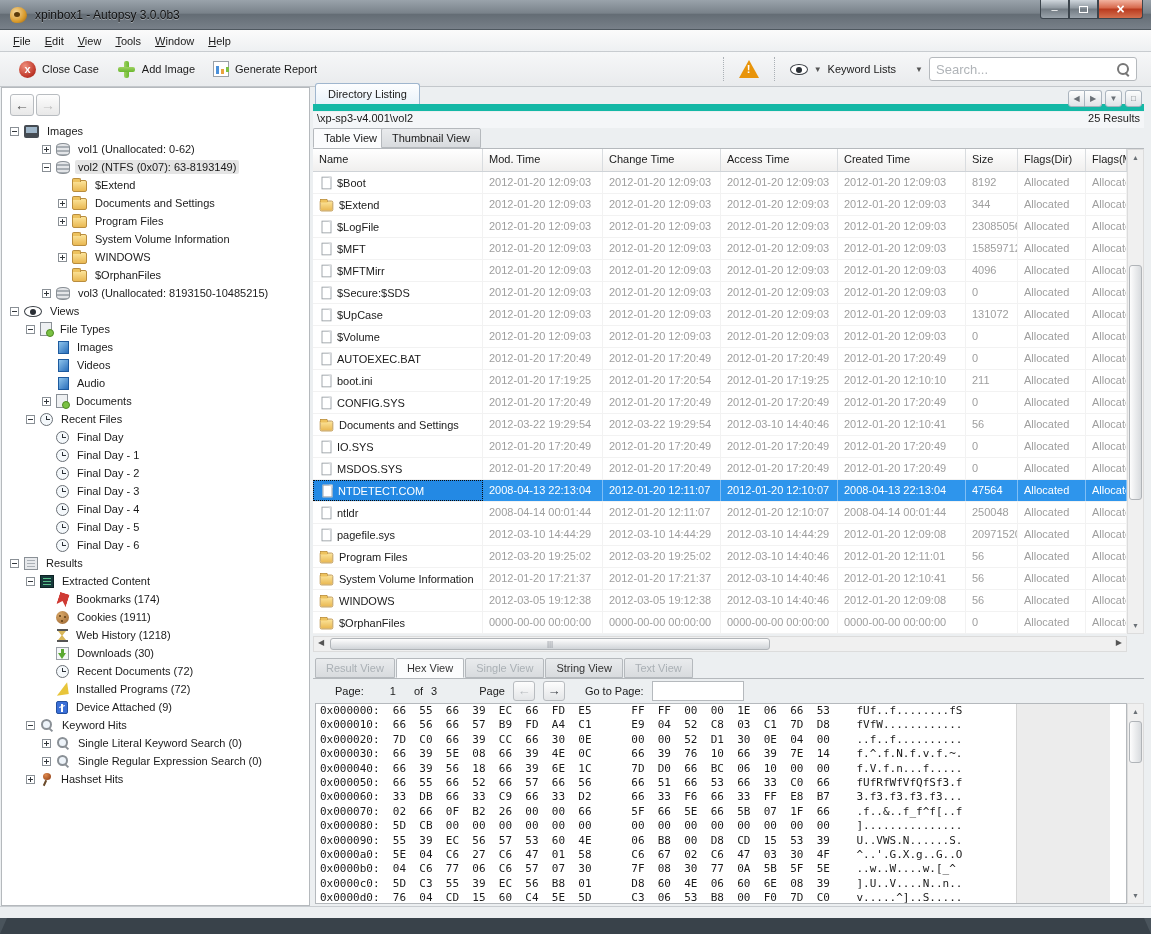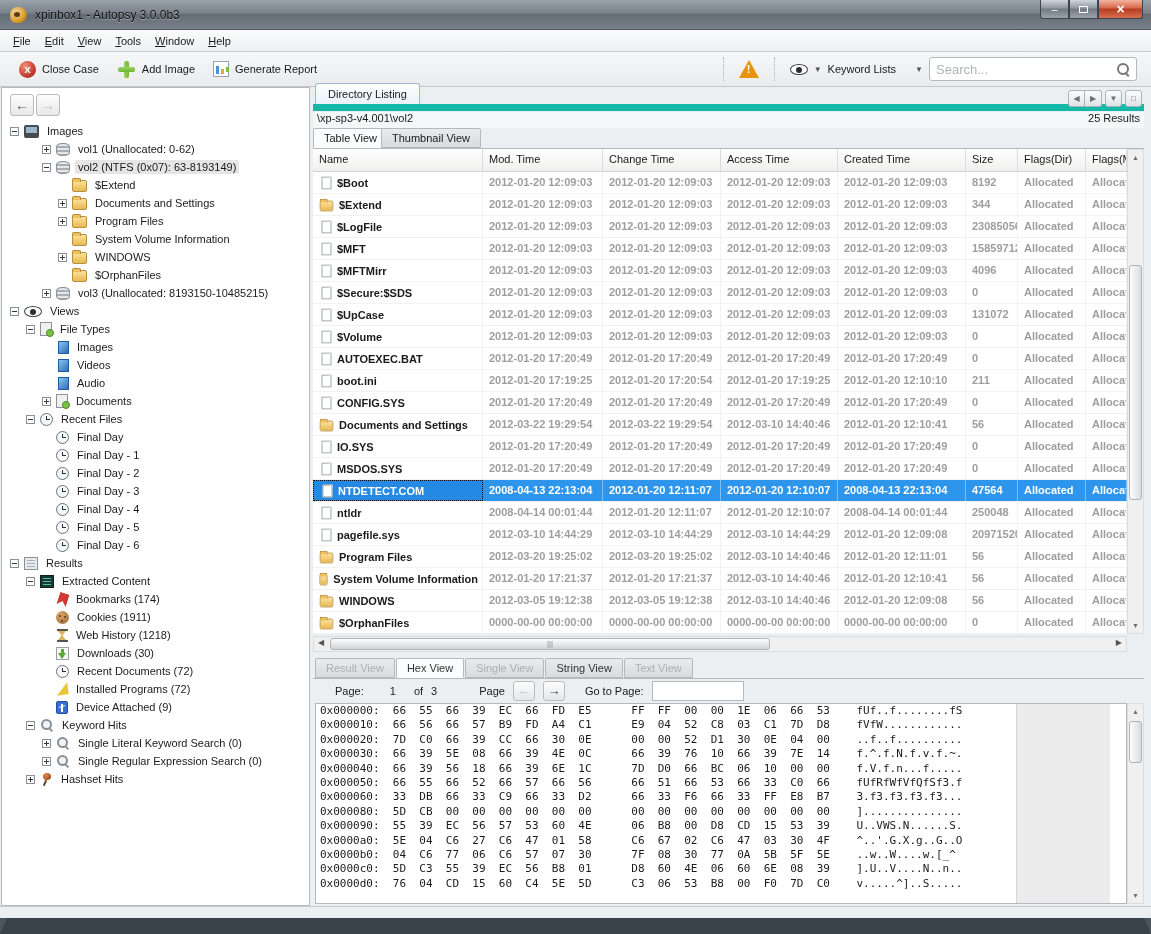--- a/index.html
+++ b/index.html
@@ -138,21 +138,21 @@
     border:1px solid #b5b9bd; background:linear-gradient(#e9ebed,#d8dbde); border-radius:2px 2px 0 0; }
   .vtab.active { background:#fbfcfd; border-bottom:1px solid #fbfcfd; }
   .vtab.t0 { left:0; }
   .vtab.t1 { left:68px; }
   
   .tbl-header { position:absolute; left:0; top:62px; width:814px; height:23px; display:flex;
     background:linear-gradient(#ffffff,#f0efee); border-bottom:1px solid #cfd3d7; }
   .th { border-right:1px solid #d9dcdf; padding:4px 4px 0 6px; white-space:nowrap; overflow:hidden; }
   .wand-btn { position:absolute; right:0; top:62px; width:17px; height:23px; background:#e8e4f2;
     border:1px solid #9a8fc0; text-align:center; line-height:21px; color:#e8b64c; font-size:11px; }
-  .tbl-body { position:absolute; left:0; top:85px; width:814px; height:462px; background:#fff; overflow:hidden;font-weight:bold; }
+  .tbl-body { position:absolute; left:0; top:85px; width:814px; height:462px; background:#fff; overflow:hidden; }
   .trow { display:flex; height:22px; border-bottom:1px solid #f2f2f2; background:#fff; }
   .trow .td { border-right:1px solid #f2f2f2; padding:4px 4px 0 6px; white-space:nowrap; overflow:hidden; color:#9e9e9e; }
   .trow .td.name { color:#1a1a1a; display:flex; align-items:center; gap:5px; padding-top:0; }
   .trow .td .ic { transform:scale(.9); }
   .trow.selected { background:#2e95ec; }
   .trow.selected .td { color:#fff; border-right-color:#7fbef5; }
   .trow.selected .td.name { border:1px dotted #0a0a0a; background:#2389e4; }
   
   .vscroll { position:absolute; right:0; width:17px; background:#f0f0f0; border:1px solid #dcdcdc; }
   .sb-arrow { position:absolute; left:0; width:15px; height:15px; text-align:center; line-height:15px; font-size:7px; color:#6a7076; }
@@ -775,20 +775,21 @@
 
       <div class="hex-area" id="hexArea">
         <div class="hex-right"></div>
       <div class="hex-line">0x000000:  66  55  66  39  EC  66  FD  E5      FF  FF  00  00  1E  06  66  53    fUf..f........fS</div>
           <div class="hex-line">0x000010:  66  56  66  57  B9  FD  A4  C1      E9  04  52  C8  03  C1  7D  D8    fVfW............</div>
           <div class="hex-line">0x000020:  7D  C0  66  39  CC  66  30  0E      00  00  52  D1  30  0E  04  00    ..f..f..........</div>
           <div class="hex-line">0x000030:  66  39  5E  08  66  39  4E  0C      66  39  76  10  66  39  7E  14    f.^.f.N.f.v.f.~.</div>
           <div class="hex-line">0x000040:  66  39  56  18  66  39  6E  1C      7D  D0  66  BC  06  10  00  00    f.V.f.n...f.....</div>
           <div class="hex-line">0x000050:  66  55  66  52  66  57  66  56      66  51  66  53  66  33  C0  66    fUfRfWfVfQfSf3.f</div>
           <div class="hex-line">0x000060:  33  DB  66  33  C9  66  33  D2      66  33  F6  66  33  FF  E8  B7    3.f3.f3.f3.f3...</div>
+          <div class="hex-line">0x000070:  02  66  0F  B2  26  00  00  66      5F  66  5E  66  5B  07  1F  66    .f..&amp;..f_f^f[..f</div>
           <div class="hex-line">0x000080:  5D  CB  00  00  00  00  00  00      00  00  00  00  00  00  00  00    ]...............</div>
           <div class="hex-line">0x000090:  55  39  EC  56  57  53  60  4E      06  B8  00  D8  CD  15  53  39    U..VWS.N......S.</div>
           <div class="hex-line">0x0000a0:  5E  04  C6  27  C6  47  01  58      C6  67  02  C6  47  03  30  4F    ^..'.G.X.g..G..O</div>
           <div class="hex-line">0x0000b0:  04  C6  77  06  C6  57  07  30      7F  08  30  77  0A  5B  5F  5E    ..w..W....w.[_^</div>
           <div class="hex-line">0x0000c0:  5D  C3  55  39  EC  56  B8  01      D8  60  4E  06  60  6E  08  39    ].U..V....N..n..</div>
           <div class="hex-line">0x0000d0:  76  04  CD  15  60  C4  5E  5D      C3  06  53  B8  00  F0  7D  C0    v.....^]..S.....</div>
         </div>
       <div class="vscroll" style="top:616px; height:201px;">
         <div class="sb-arrow" style="top:0;">▲</div>
         <div class="sb-thumb" style="top:17px; height:42px;"></div>

